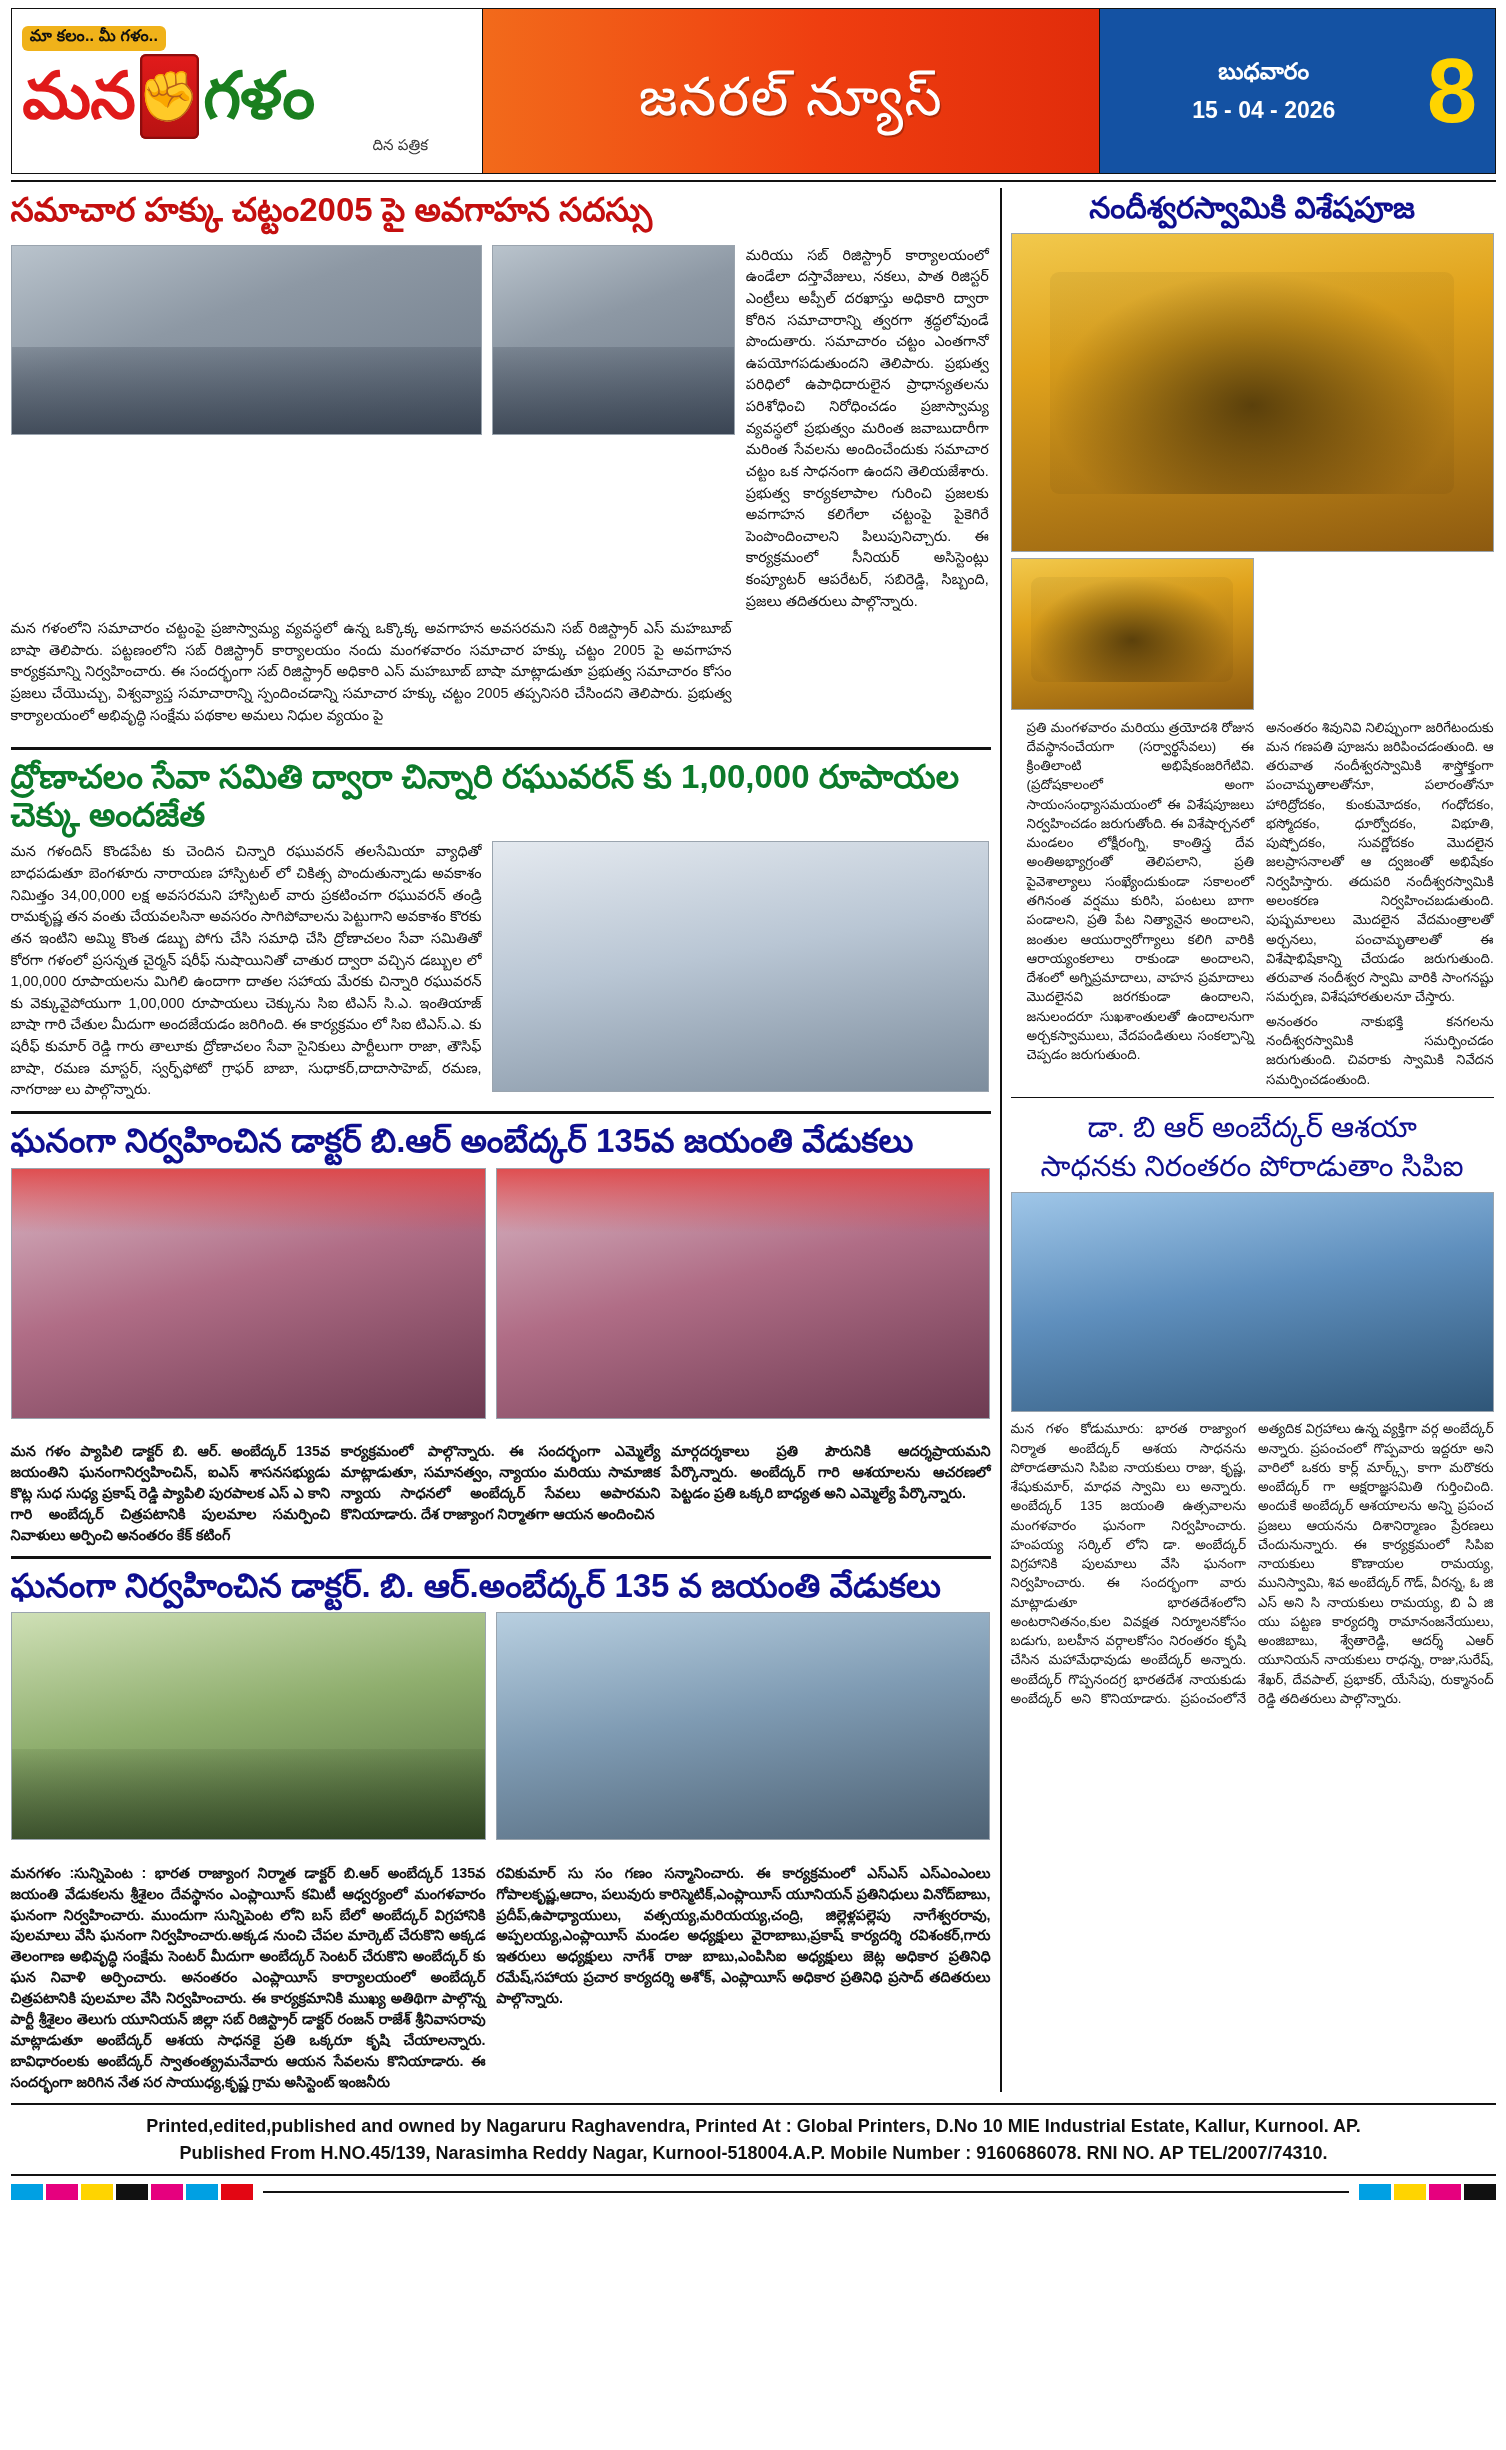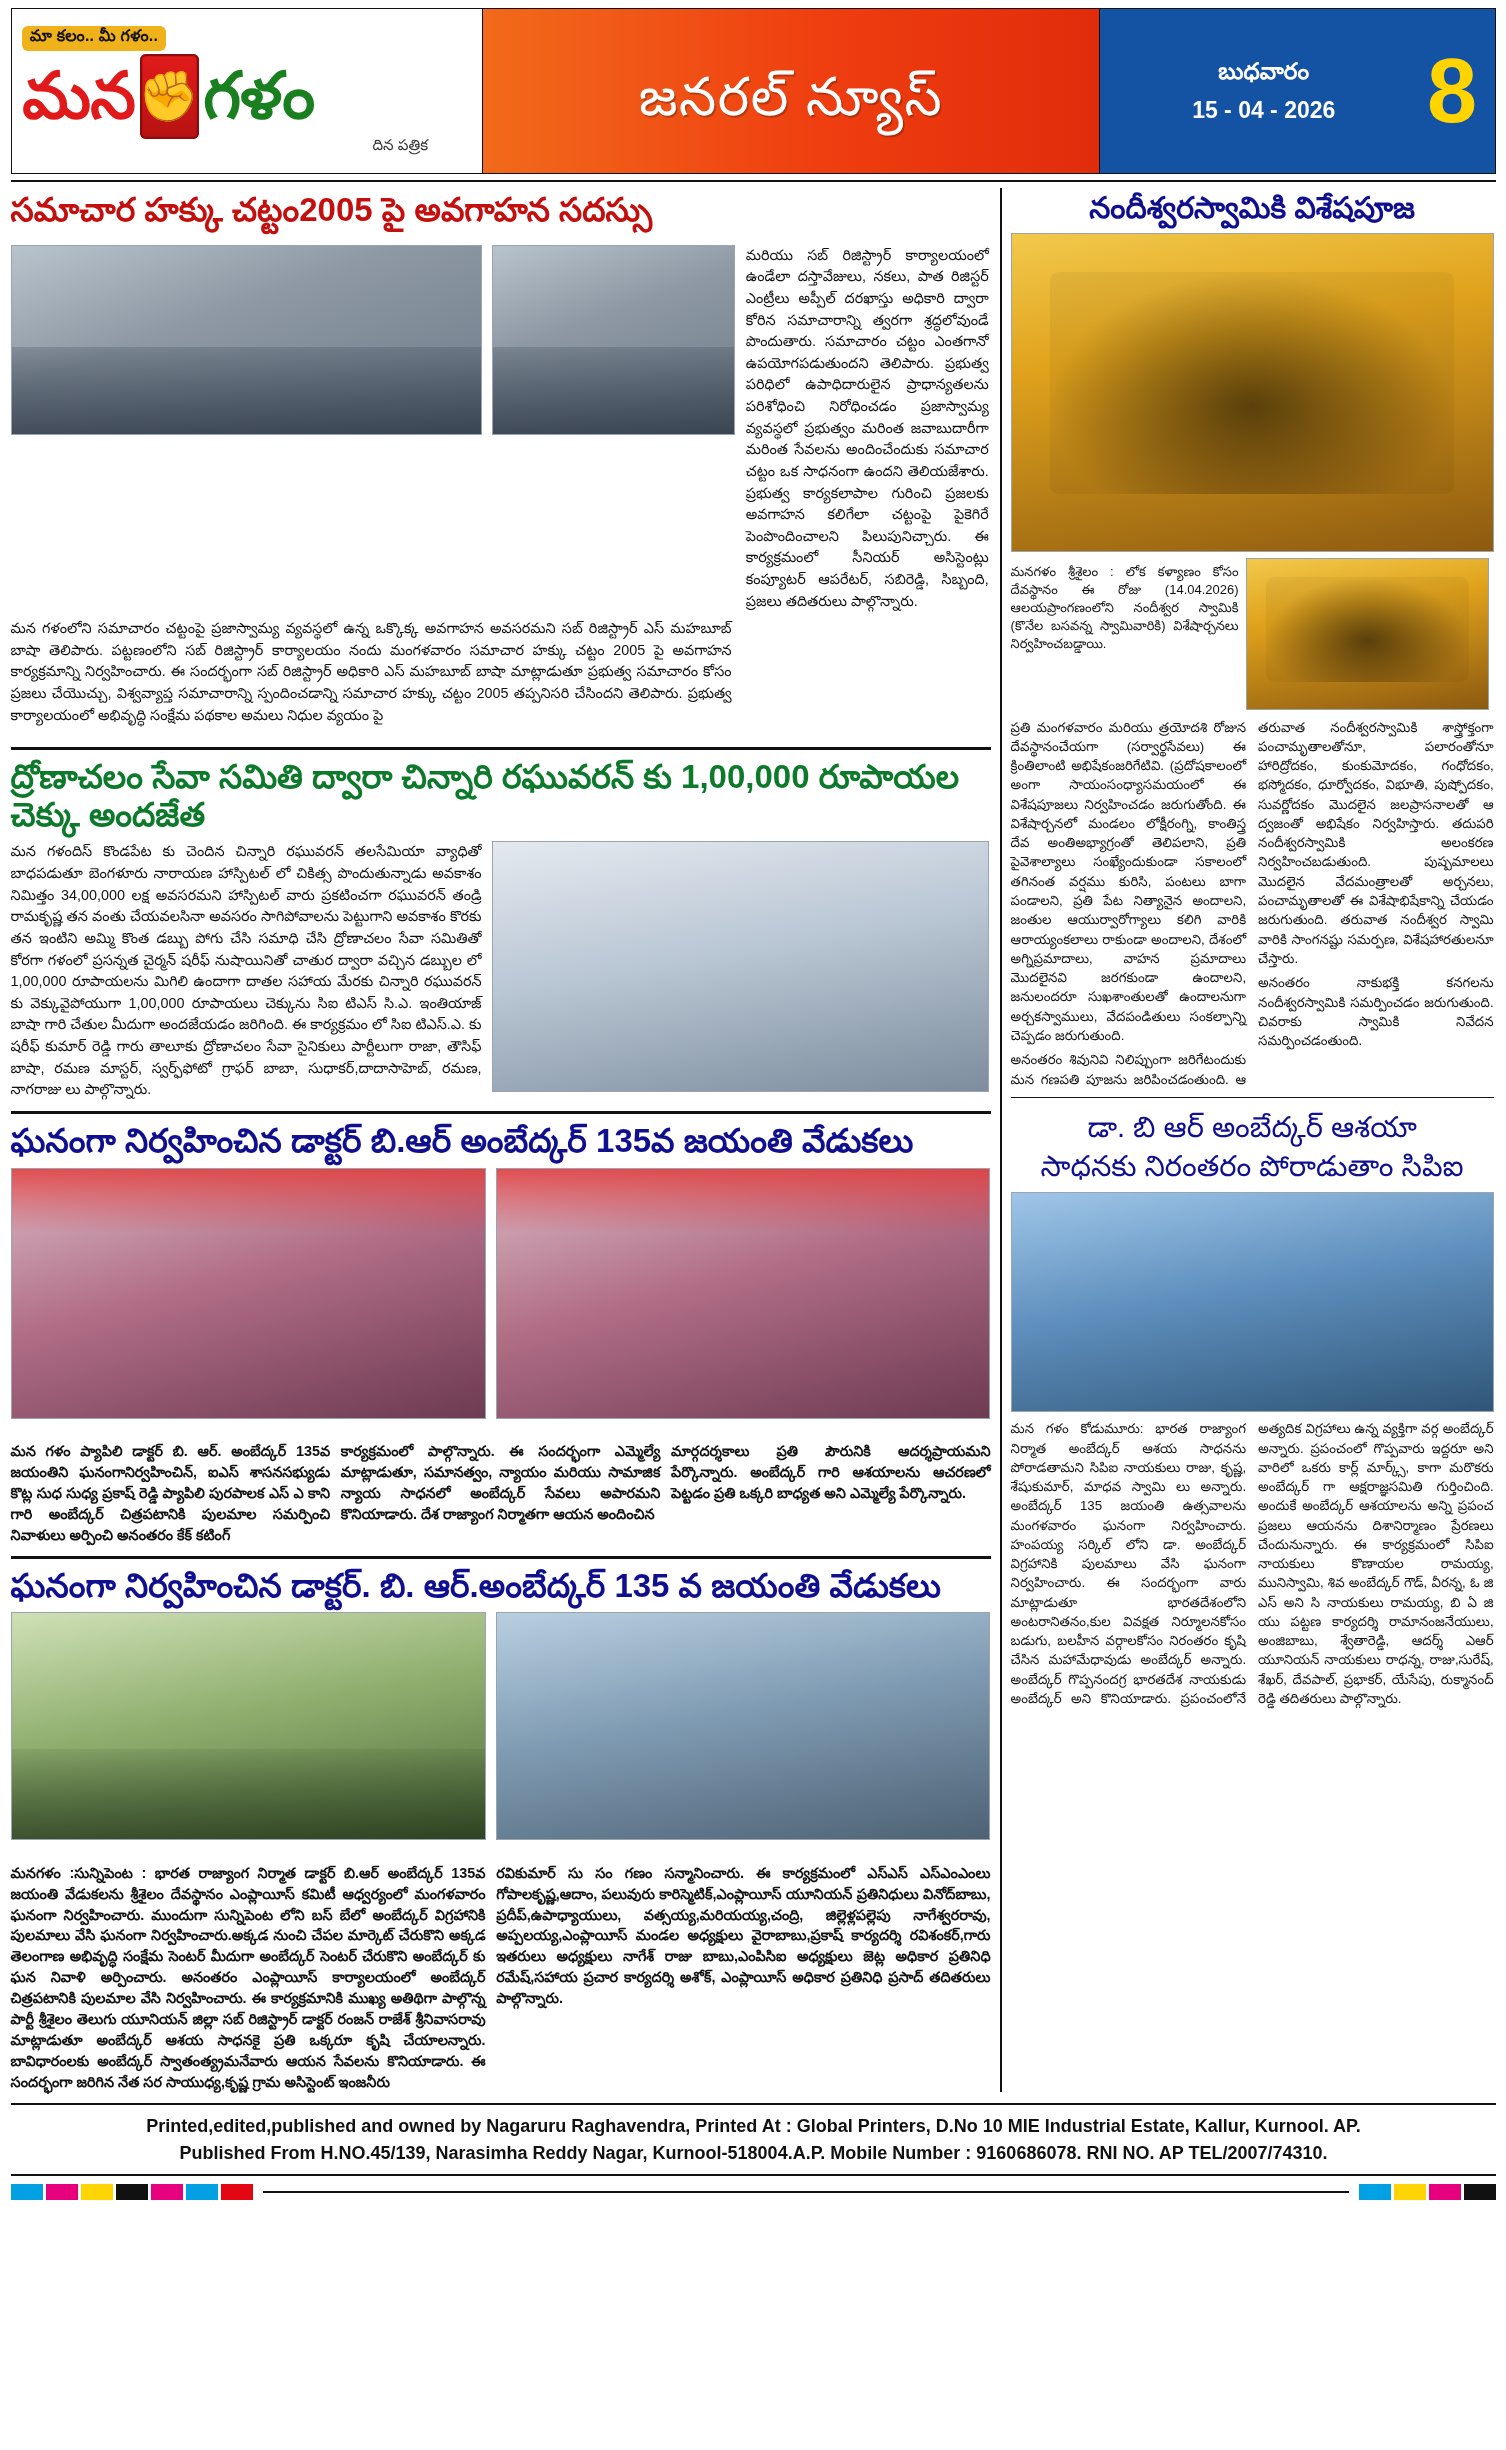--- a/index.html
+++ b/index.html
@@ -337,25 +337,24 @@
         </div>
       </div>
 
     </div>
 
     <div class="col-right">
       <div class="hl hl-c" style="font-size:30px;">నందీశ్వరస్వామికి విశేషపూజ</div>
       <div class="photo ph-temple r-ph1"></div>
 
       <div style="display:flex; gap:7.6px; margin-top:6px;">
-        <div class="r-cap" style="width:228px;">మనగళం శ్రీశైలం : లోక కళ్యాణం కోసం దేవస్థానం ఈ రోజు (14.04.2026) ఆలయప్రాంగణంలోని నందీశ్వర స్వామికి (కొనేల బసవన్న స్వామివారికి) విశేషార్చనలు నిర్వహించబడ్డాయి.</div>
         <div class="photo ph-temple" style="width:243px;height:152px;"></div>
       </div>
 
-      <div class="r-text" style="margin-top:7.6px;">
+      <div class="r-text" style="margin-top:7.6px;margin-left:16px;">
         <p>ప్రతి మంగళవారం మరియు త్రయోదశి రోజున దేవస్థానంచేయగా (సర్వార్థసేవలు) ఈ క్రింతిలాంటి అభిషేకంజరిగేటివి. (ప్రదోషకాలంలో అంగా సాయంసంధ్యాసమయంలో ఈ విశేషపూజలు నిర్వహించడం జరుగుతోంది. ఈ విశేషార్చనలో మండలం లోక్షీరంగ్ని, కాంతిస్త్ర దేవ అంతిఅభ్యాగ్రంతో తెలిపలాని, ప్రతి పైవెశాల్యాలు సంఖ్యేందుకుండా సకాలంలో తగినంత వర్షము కురిసి, పంటలు బాగా పండాలని, ప్రతి పేట నిత్యానైన అందాలని, జంతుల ఆయుర్వారోగ్యాలు కలిగి వారికి ఆరాయ్యంకలాలు రాకుండా అందాలని, దేశంలో అగ్నిప్రమాదాలు, వాహన ప్రమాదాలు మొదలైనవి జరగకుండా ఉందాలని, జనులందరూ సుఖశాంతులతో ఉందాలనుగా అర్చకస్వాములు, వేదపండితులు సంకల్పాన్ని చెప్పడం జరుగుతుంది.</p>
         <p>అనంతరం శివునివి నిలిప్పుంగా జరిగేటందుకు మన గణపతి పూజను జరిపించడంతుంది. ఆ తరువాత నందీశ్వరస్వామికి శాస్త్రోక్తంగా పంచామృతాలతోనూ, పలారంతోనూ హారిద్రోదకం, కుంకుమోదకం, గంధోదకం, భస్మోదకం, ధూర్వోదకం, విభూతి, పుష్పోదకం, సువర్ణోదకం మొదలైన జలప్రాసనాలతో ఆ ద్వజంతో అభిషేకం నిర్వహిస్తారు. తదుపరి నందీశ్వరస్వామికి అలంకరణ నిర్వహించబడుతుంది. పుష్పమాలలు మొదలైన వేదమంత్రాలతో అర్చనలు, పంచామృతాలతో ఈ విశేషాభిషేకాన్ని చేయడం జరుగుతుంది. తరువాత నందీశ్వర స్వామి వారికి సాంగనష్టు సమర్పణ, విశేషహారతులనూ చేస్తారు.</p>
         <p>అనంతరం నాకుభక్తి కనగలను నందీశ్వరస్వామికి సమర్పించడం జరుగుతుంది. చివరాకు స్వామికి నివేదన సమర్పించడంతుంది.</p>
       </div>
 
       <div class="divider-sm"></div>
 
       <div class="r-hl2">డా. బి ఆర్ అంబేద్కర్ ఆశయా</div>
       <div class="r-hl2" style="margin-top:-4.6px;">సాధనకు నిరంతరం పోరాడుతాం సిపిఐ</div>
 

